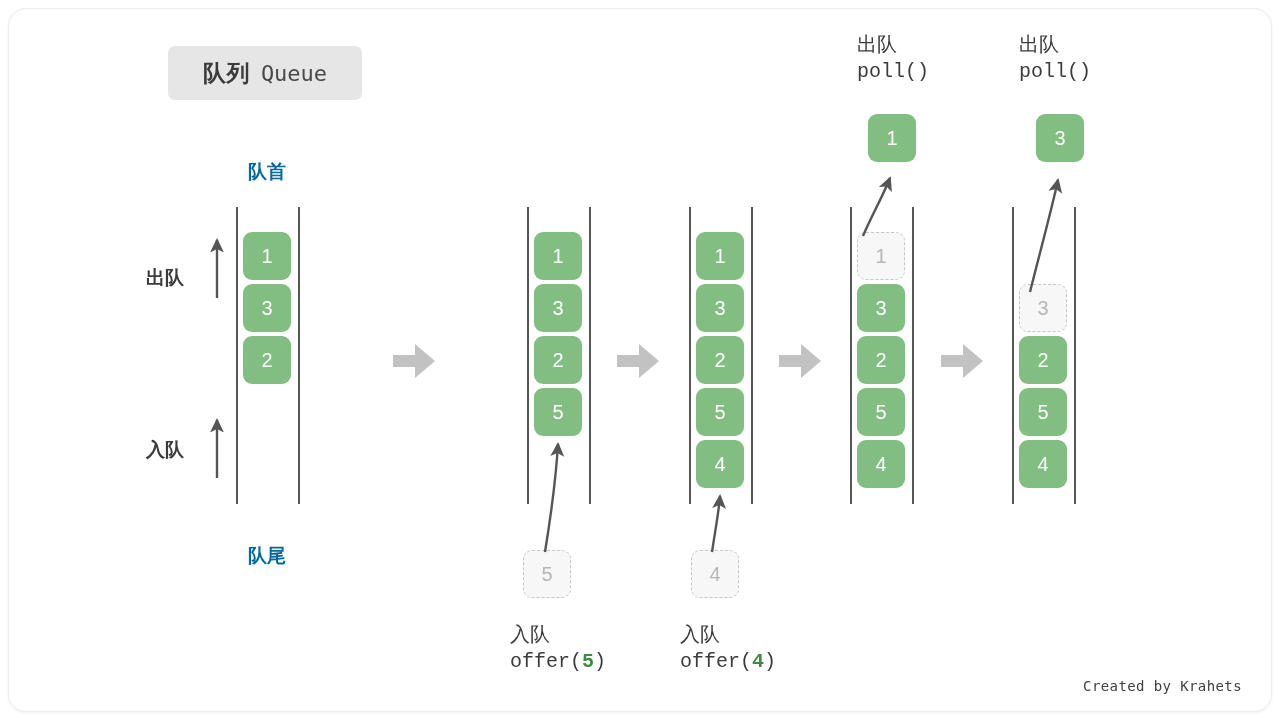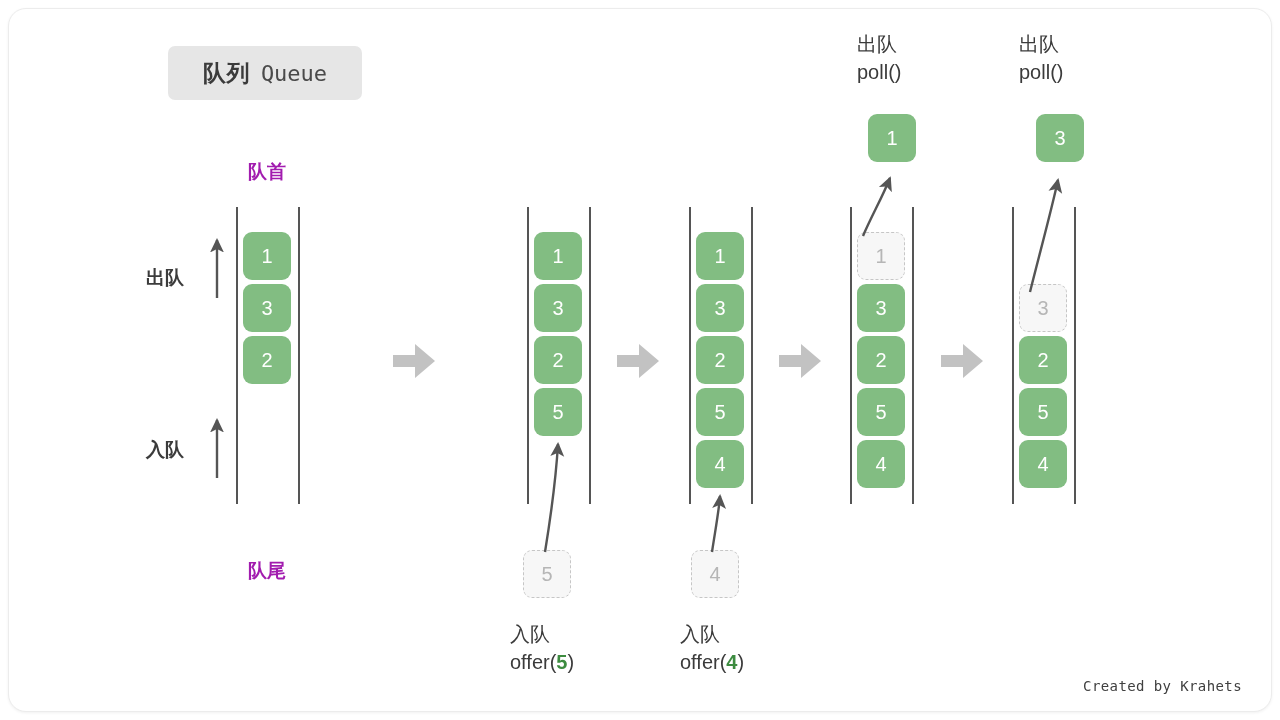--- a/index.html
+++ b/index.html
@@ -57,21 +57,21 @@
     font-size: 22px;
     color: #4a4a4a;
   }
 
   
   .abs { position: absolute; }
 
   .hdr-label {
     font-size: 19px;
     font-weight: bold;
-    color: #a21caf;
+    color: #0369a1;
     text-align: center;
     white-space: nowrap;
   }
   .side-label {
     font-size: 19px;
     font-weight: bold;
     color: #3b3b3b;
     white-space: nowrap;
   }
 
@@ -81,21 +81,21 @@
     white-space: nowrap;
     line-height: 1.42;
   }
   .op-cn {
     display: block;
     font-size: 20px;
     color: #3b3b3b;
   }
   .op-code {
     display: block;
-    font-family: Liberation Sans, sans-serif;
+    font-family: Liberation Mono, monospace;
     font-size: 20px;
     color: #3b3b3b;
   }
   .op-code .num { color: #3d8c40; font-weight: bold; }
 
   
   .rail {
     position: absolute;
     width: 1.6px;
     background: #555555;
@@ -154,21 +154,21 @@
 
 <div id="canvas">
   <div class="frame"></div>
 
   <div class="title-badge">
     <span class="title-cn">队列</span>
     <span class="title-en">Queue</span>
   </div>
 
   <div class="abs hdr-label" style="left:225px; top:159px; width:84px;">队首</div>
-  <div class="abs hdr-label" style="left:225px; top:558px; width:84px;">队尾</div>
+  <div class="abs hdr-label" style="left:225px; top:543px; width:84px;">队尾</div>
 
   <div class="abs side-label" style="left:146px; top:265px;">出队</div>
   <div class="abs side-label" style="left:146px; top:437px;">入队</div>
 
   <div>
     <div class="rail" style="left:236px; top:207px; height:297px;"></div>
     <div class="rail" style="left:298px; top:207px; height:297px;"></div>
     <div class="cell" style="left:243px; top:232px;">1</div>
     <div class="cell" style="left:243px; top:284px;">3</div>
     <div class="cell" style="left:243px; top:336px;">2</div>

